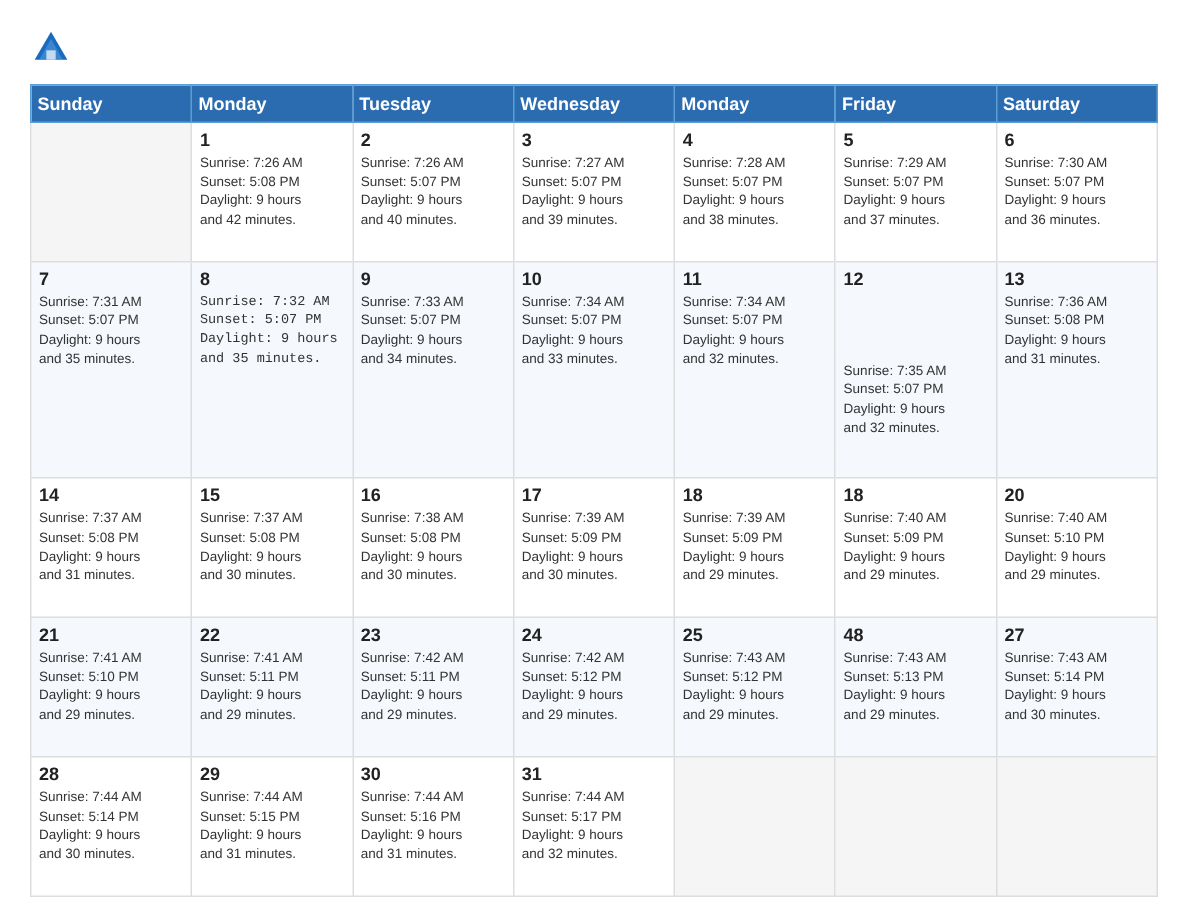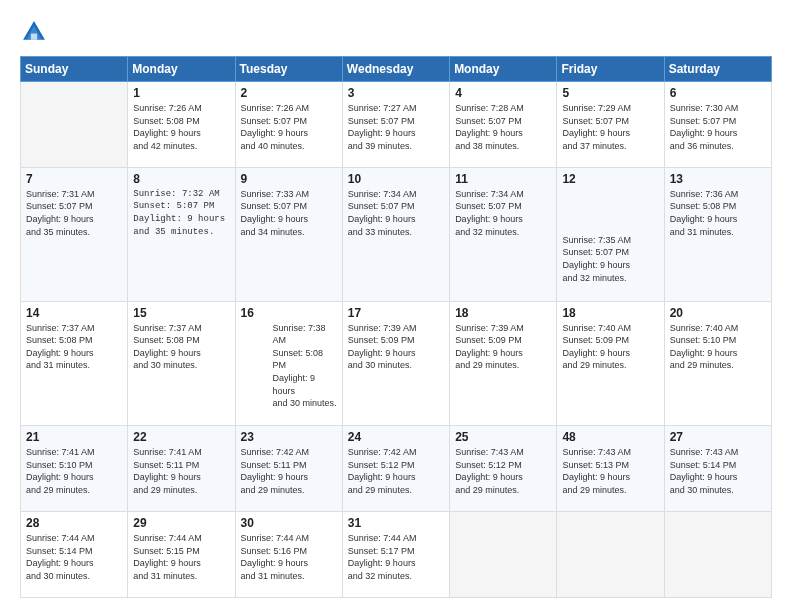--- a/index.html
+++ b/index.html
@@ -249,21 +249,21 @@
           </td>
           <td>
             <div class="day-number">15</div>
             <div class="day-info" style="white-space: pre-line;">Sunrise: 7:37 AM
 Sunset: 5:08 PM
 Daylight: 9 hours
 and 30 minutes.</div>
           </td>
           <td>
             <div class="day-number">16</div>
-            <div class="day-info" style="white-space: pre-line; margin-left: 32px;">Sunrise: 7:38 AM
+            <div class="day-info" style="white-space: pre-line;">Sunrise: 7:38 AM
 Sunset: 5:08 PM
 Daylight: 9 hours
 and 30 minutes.</div>
           </td>
           <td>
             <div class="day-number">17</div>
             <div class="day-info" style="white-space: pre-line;">Sunrise: 7:39 AM
 Sunset: 5:09 PM
 Daylight: 9 hours
 and 30 minutes.</div>

